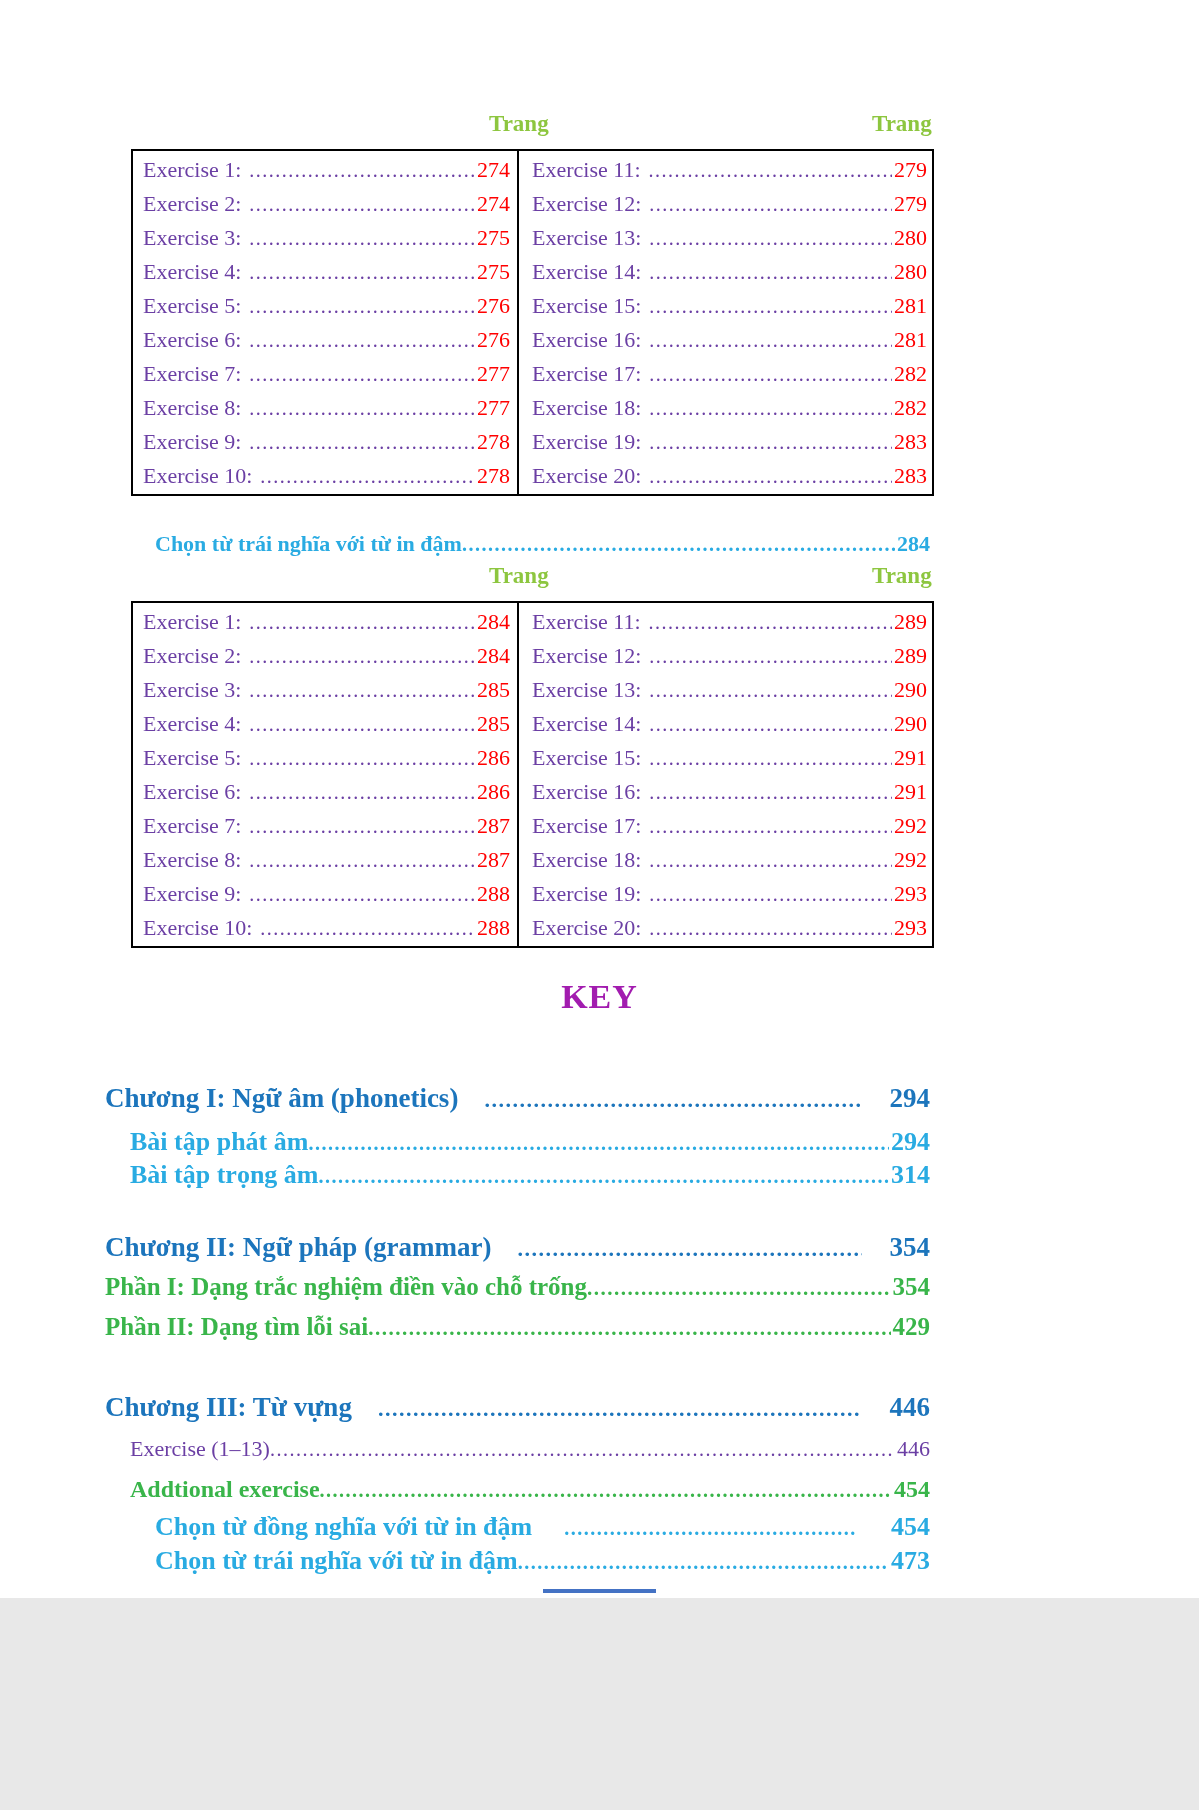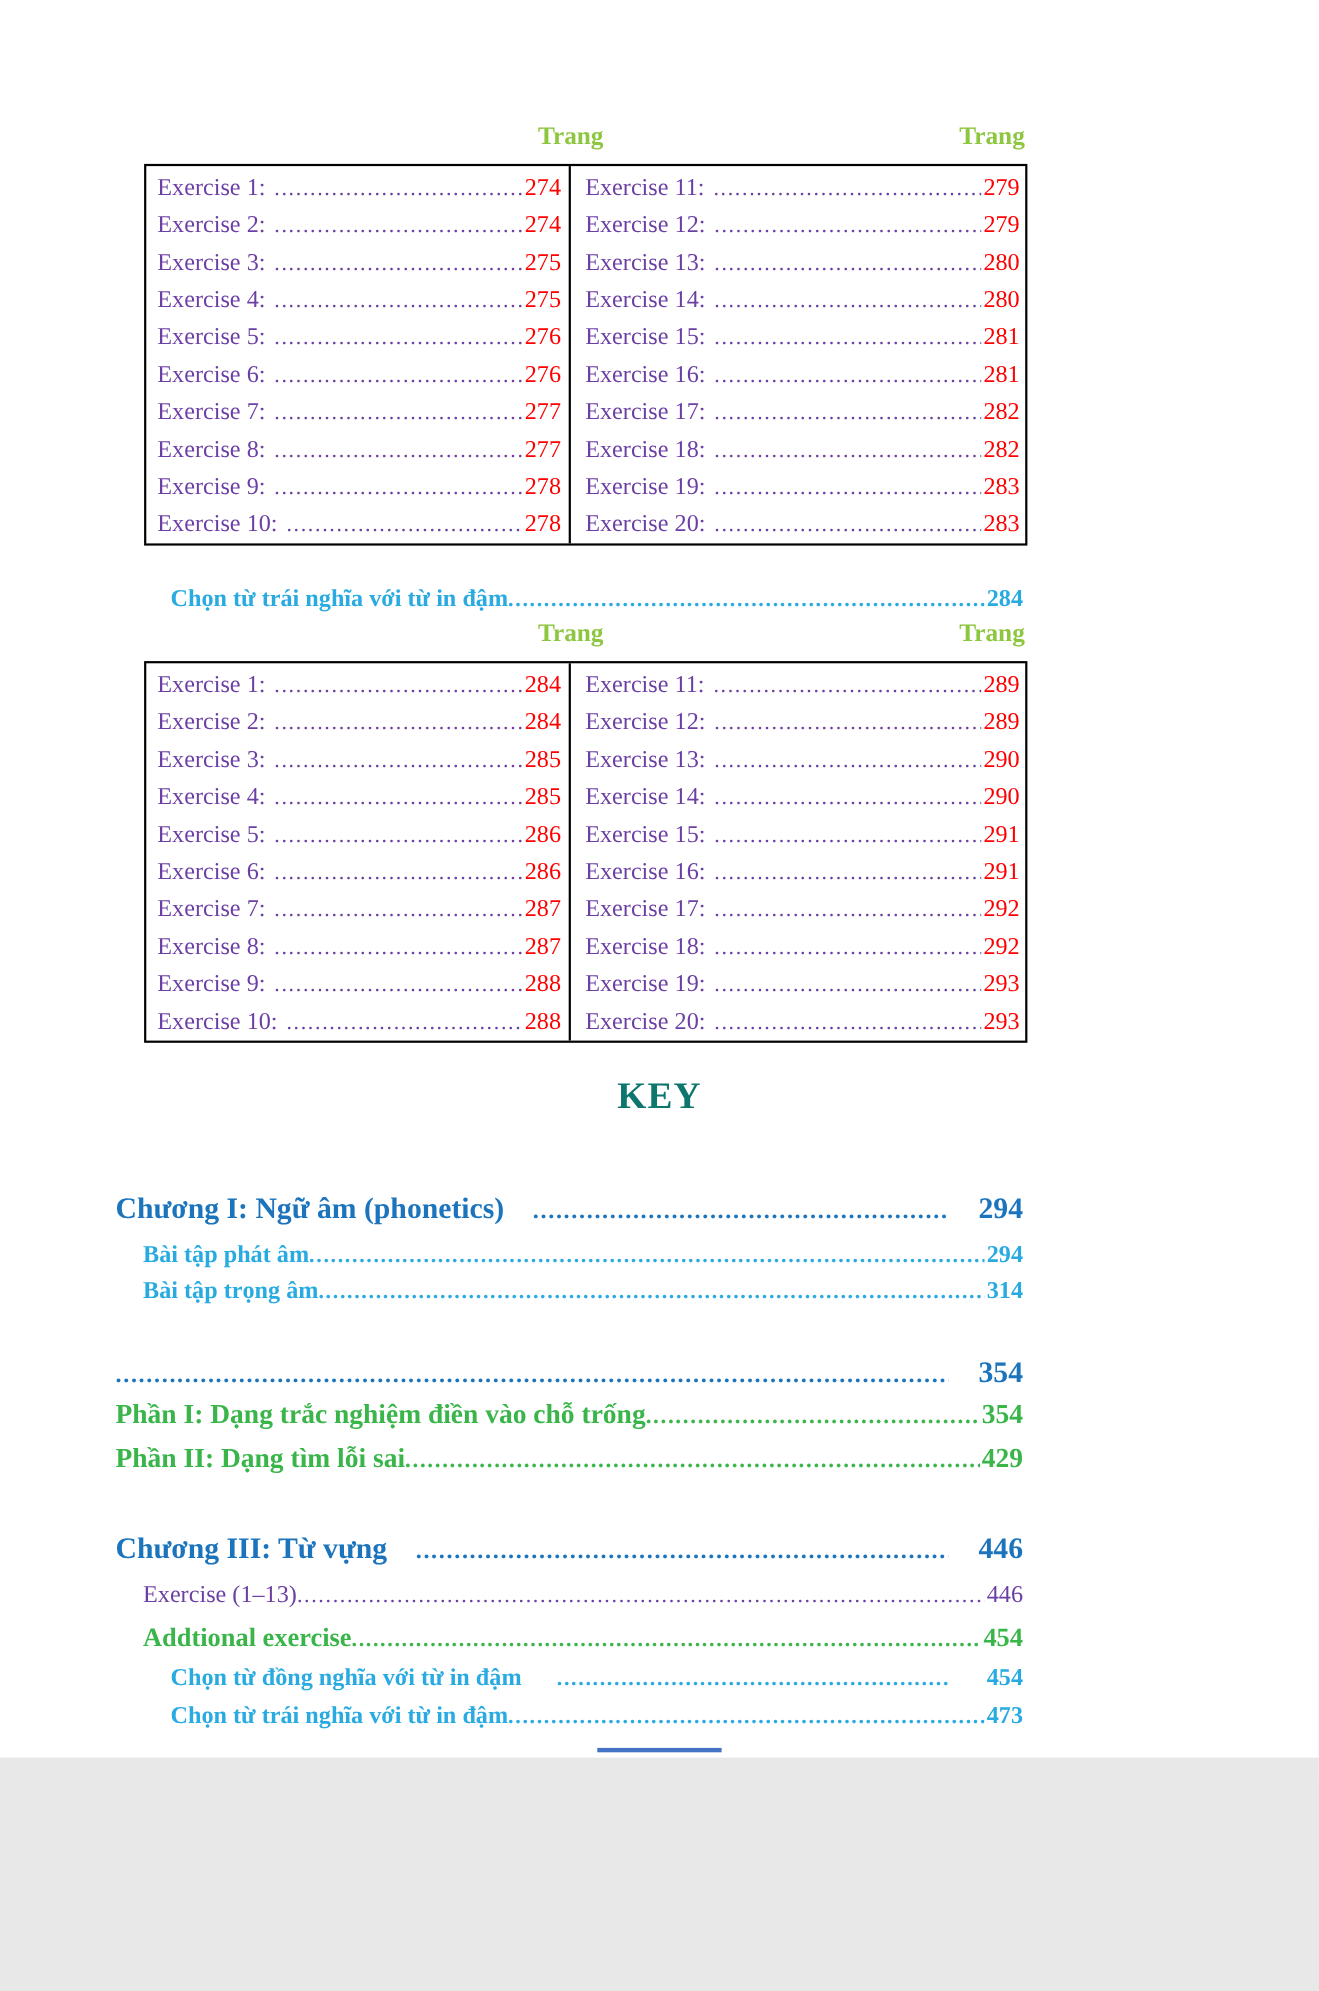--- a/index.html
+++ b/index.html
@@ -42,30 +42,30 @@
   .leader .pg { padding-left:2px; }
 
   
   .blue-line { font-size:22px; font-weight:bold; color:#29ABE2; }
   .blue-line .dots { color:#29ABE2; }
   .blue-line .pg { color:#29ABE2; }
 
   
   .key-title {
     position:absolute; left:0; width:1199px; top:978px;
-    text-align:center; font-size:34px; font-weight:bold; color:#0f766e;
+    text-align:center; font-size:34px; font-weight:bold; color:#a21caf;
     letter-spacing:1px;
   }
 
   
   .chapter { font-size:27px; font-weight:bold; color:#1C75BC;gap:26px; }
   .chapter .dots, .chapter .pg { color:#1C75BC; }
   .chapter .dots::after { font-size:22px; }
 
-  .sub-blue { font-size:22px; font-weight:bold; color:#29ABE2; }
+  .sub-blue { font-size:26px; font-weight:bold; color:#29ABE2; }
   .sub-blue .dots, .sub-blue .pg { color:#29ABE2; }
 
   .sec-green { font-size:25px; font-weight:bold; color:#39B54A; }
   .sec-green .dots, .sec-green .pg { color:#39B54A; }
   .sec-green .dots::after { font-size:21px; }
 
   .plain-purple { font-size:22px; color:#6B3FA4; }
   .plain-purple .dots, .plain-purple .pg { color:#6B3FA4; }
 
   .green-bold { font-size:24px; font-weight:bold; color:#39B54A;justify-content:flex-end; }
@@ -324,20 +324,21 @@
     <span class="dots"></span>
     <span class="pg">294</span>
   </div>
   <div class="leader sub-blue" style="top:1160px; left:130px; width:800px;">
     <span class="lbl">Bài tập trọng âm  </span>
     <span class="dots"></span>
     <span class="pg">314</span>
   </div>
 
   <div class="leader chapter" style="top:1232px; left:105px; width:825px;">
+    <span class="lbl">Chương II: Ngữ pháp (grammar)</span>
     <span class="dots"></span>
     <span class="pg">354</span>
   </div>
   <div class="leader sec-green" style="top:1273px; left:105px; width:825px;">
     <span class="lbl">Phần I: Dạng trắc nghiệm điền vào chỗ trống</span>
     <span class="dots"></span>
     <span class="pg">354</span>
   </div>
   <div class="leader sec-green" style="top:1313px; left:105px; width:825px;">
     <span class="lbl">Phần II: Dạng tìm lỗi sai </span>

